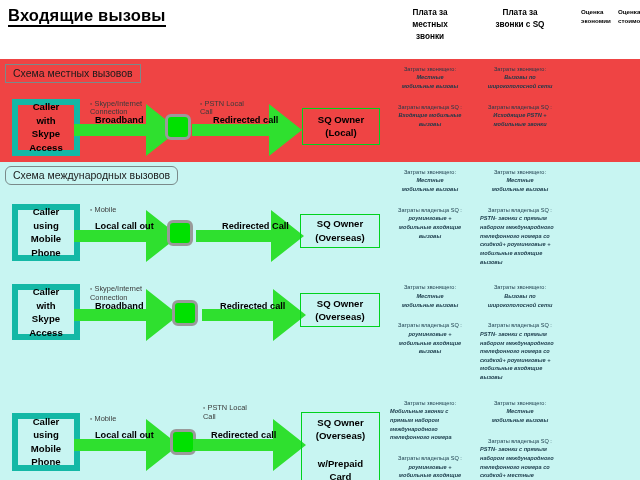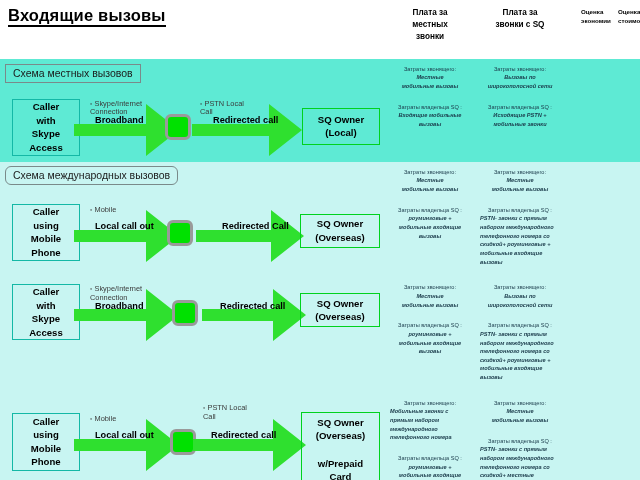--- a/index.html
+++ b/index.html
@@ -71,21 +71,21 @@
     border:1px solid #7a8a8a;
     background:transparent;
     font-size:10.5px;color:#1b1b1b;
     padding:2px 7px 3px 7px;
     line-height:1.15;
     white-space:nowrap;
   }
 
   .node-box{
     position:absolute;
-    border:1px solid #14b8a6;
+    border:6px solid #14b8a6;
     background:transparent;
     text-align:center;
     font-size:9.6px;font-weight:bold;color:#000;
     line-height:1.42;
     display:flex;align-items:center;justify-content:center;
     box-sizing:border-box;
   }
   .node-box.sq{
     border:1.6px solid #00d21e;
     color:#000;
@@ -111,21 +111,21 @@
     margin-left:15px;
   }
   .arr-sub{
     position:absolute;
     font-size:7.4px;font-weight:normal;color:#3a3a3a;
     white-space:nowrap;
     line-height:1.18;
   }
   .arr-sub .bullet{font-size:7px;color:#3a3a3a;margin-right:2px;}
 
-  .row-white{background:#5eead4;}
+  .row-white{background:#ef4444;}
   .row-cyan{background:#c8f5f2;}
 </style>
 </head>
 <body>
 
 <div class="page">
 <table class="matrix">
   <colgroup>
     <col style="width:385px">
         <col style="width:90px">

